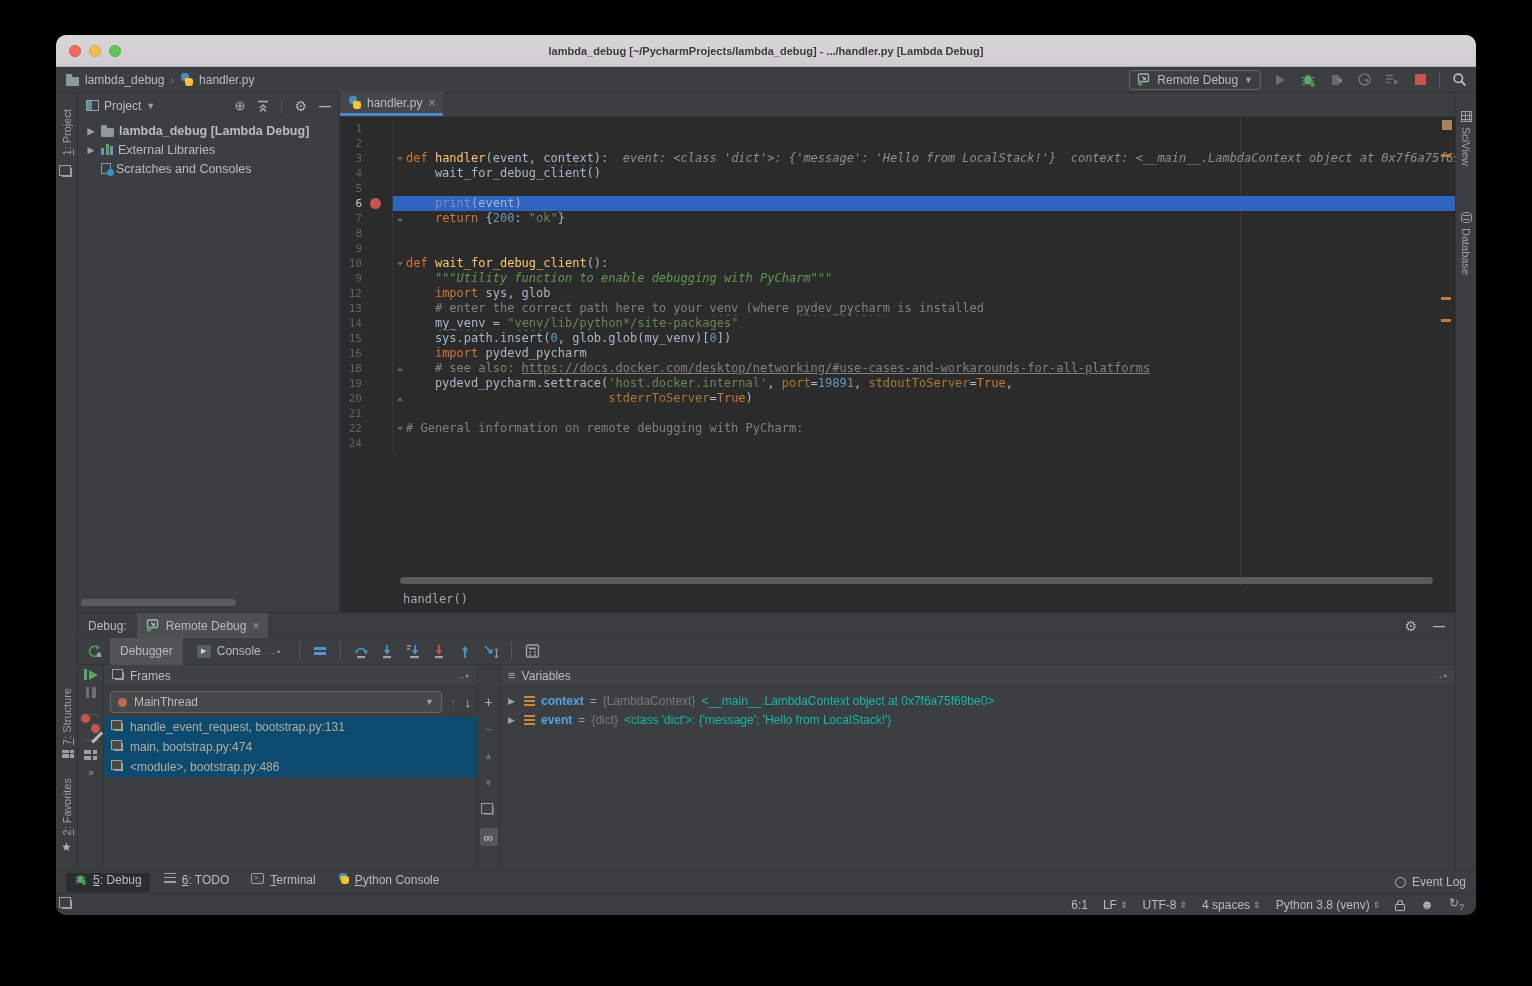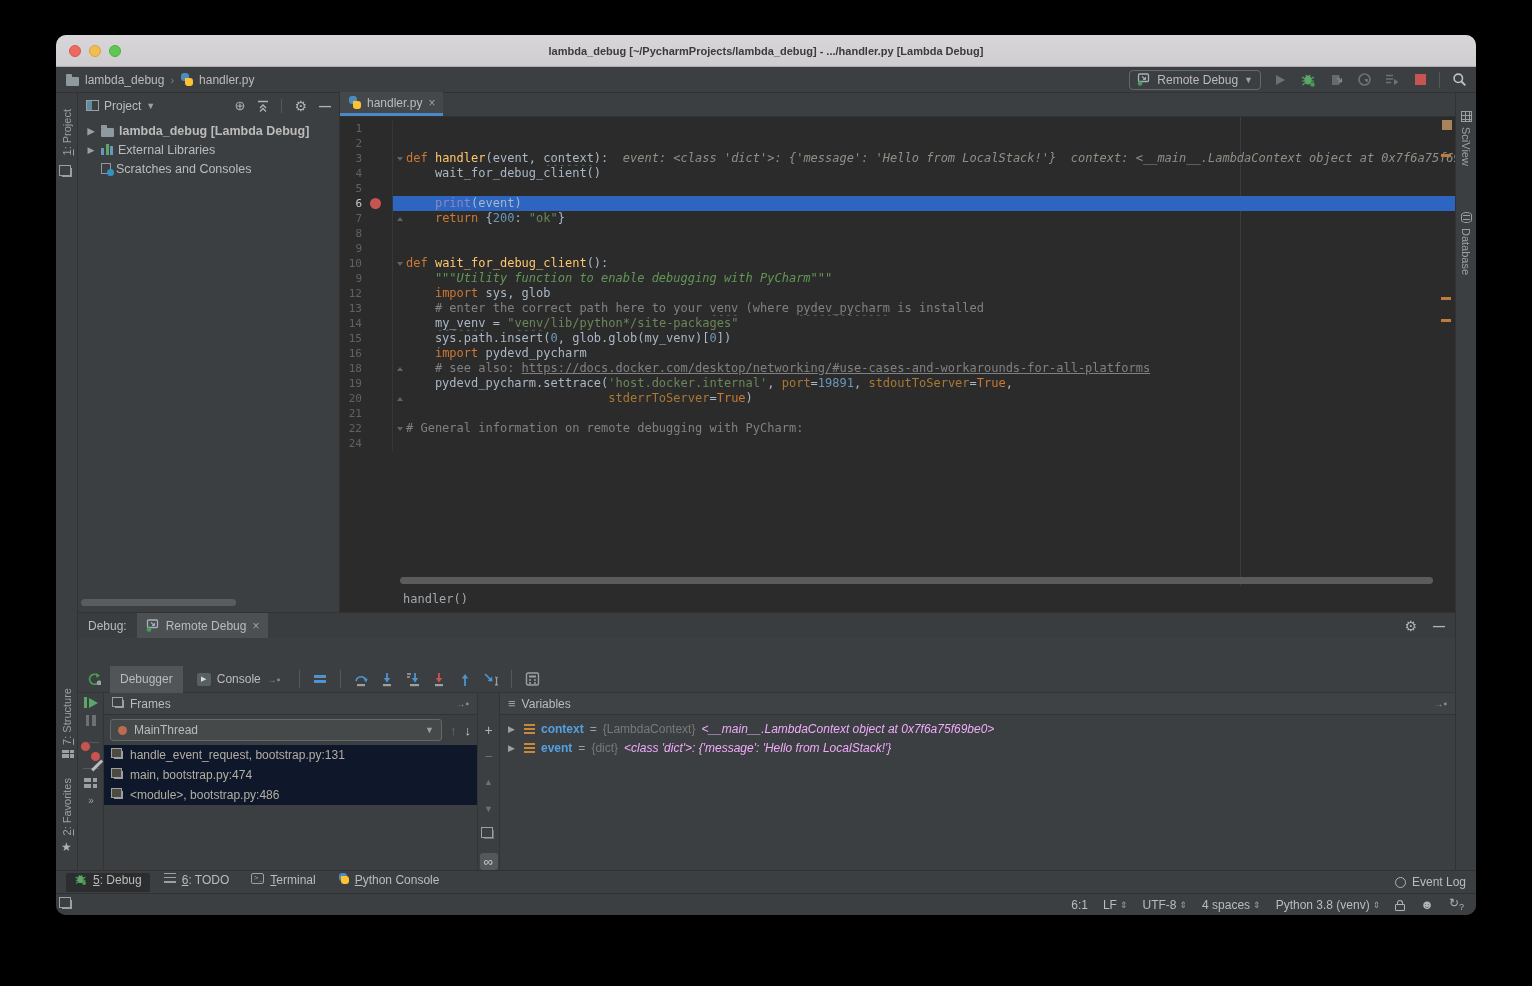--- a/index.html
+++ b/index.html
@@ -83,40 +83,40 @@
   .mark{position:absolute;right:1px;width:10px;height:3px;background:#be7b3b;}
   .ed-hscroll{position:absolute;left:60px;right:22px;bottom:2px;height:7px;border-radius:4px;background:#595b5d;}
   .crumb-bar{height:26px;flex:0 0 26px;background:#2b2b2b;display:flex;align-items:center;padding-left:63px;color:#a1a8ae;font-family:"DejaVu Sans Mono", monospace;font-size:12px;}
 
   
   .debug-panel{height:258px;flex:0 0 258px;background:#3c3f41;border-top:1px solid #323232;display:flex;flex-direction:column;}
   .dbg-header{height:25px;flex:0 0 25px;display:flex;align-items:center;padding:0 10px;color:#bbb;font-size:12px;gap:10px;background:#3a3d3f;}
   .dbg-tab{display:flex;align-items:center;gap:6px;background:#4c5053;height:25px;padding:0 9px;}
   .dbg-tab .close{color:#9da0a2;}
   .dbg-header-right{margin-left:auto;display:flex;gap:16px;color:#afb3b5;align-items:center;}
-  .dbg-toolbar{height:27px;flex:0 0 27px;display:flex;align-items:center;border-bottom:1px solid #323537;padding:0 6px;gap:4px;color:#bbb;font-size:12px;margin-top:28px;}
+  .dbg-toolbar{height:27px;flex:0 0 27px;display:flex;align-items:center;border-bottom:1px solid #323537;padding:0 6px;gap:4px;color:#bbb;font-size:12px;}
   .dt-tab{display:flex;align-items:center;gap:6px;height:27px;padding:0 10px;}
   .dt-tab.active{background:#515557;}
   .dt-sep{width:1px;height:18px;background:#55595b;margin:0 5px;}
   .step-btn{width:22px;height:22px;display:flex;align-items:center;justify-content:center;}
   .dbg-content{flex:1 1 auto;display:flex;min-height:0;}
   .dbg-strip{width:26px;flex:0 0 26px;border-right:1px solid #323537;display:flex;flex-direction:column;align-items:center;padding-top:4px;gap:7px;}
   .strip-div{width:16px;height:1px;background:#55595b;margin:2px 0;}
 
   .frames-col{width:374px;flex:0 0 374px;display:flex;flex-direction:column;border-right:1px solid #323537;min-height:0;}
   .subhead{height:22px;flex:0 0 22px;background:#3f4244;border-bottom:1px solid #313436;display:flex;align-items:center;gap:6px;padding:0 8px;color:#bbb;font-size:12px;}
   .subhead .float-ic{margin-left:auto;color:#8a8d8f;font-size:10px;}
   .thread-row{height:30px;flex:0 0 30px;display:flex;align-items:center;padding:0 6px;gap:8px;}
   .thread-select{flex:1;height:22px;background:#45494a;border:1px solid #646869;border-radius:3px;display:flex;align-items:center;gap:7px;padding:0 7px;color:#bbb;font-size:12px;}
   .thread-dot{width:9px;height:9px;border-radius:50%;background:#be6a50;}
   .thread-select .carat{margin-left:auto;font-size:9px;color:#9da0a2;}
   .th-arrow{font-size:13px;}
   .frame-list{flex:1;overflow:hidden;}
   .frame-row{height:20px;display:flex;align-items:center;gap:7px;padding:0 7px;font-size:12px;color:#b2aea2;white-space:nowrap;}
-  .frame-row.lib{background:#0f172a;}
+  .frame-row.lib{background:#0c4a6e;}
   .frame-row.sel{background:#2f65ca;color:#fff;font-weight:bold;}
   .icon-frames{position:relative;width:9px;height:8px;border:1.5px solid #9da0a2;margin-left:3px;}
   .icon-frames::before{content:"";position:absolute;left:-4px;top:-4px;width:9px;height:8px;border:1.5px solid #9da0a2;background:#3c3f41;}
   .frame-row.sel .icon-frames, .frame-row.sel .icon-frames::before{border-color:#fff;}
   .frame-row.sel .icon-frames::before{background:#2f65ca;}
   .frame-row.lib .icon-frames::before{background:#4c4a41;}
 
   .watch-strip{width:22px;flex:0 0 22px;border-right:1px solid #323537;display:flex;flex-direction:column;align-items:center;padding-top:28px;gap:9px;color:#afb3b5;}
   .ws-btn{width:18px;height:18px;display:flex;align-items:center;justify-content:center;font-size:14px;}
   .ws-btn.dim{color:#6e7173;}
@@ -124,21 +124,21 @@
 
   .vars-col{flex:1 1 auto;display:flex;flex-direction:column;min-width:0;}
   .var-list{padding-top:4px;}
   .var-row{height:19px;display:flex;align-items:center;gap:6px;padding:0 8px;font-size:12px;white-space:nowrap;}
   .var-arrow{color:#9da0a2;font-size:9px;width:10px;}
   .icon-varbars{width:11px;height:10px;display:flex;flex-direction:column;justify-content:space-between;}
   .icon-varbars i{display:block;height:2px;background:#c8883a;}
   .var-name{color:#53a1e0;font-weight:bold;}
   .var-eq{color:#9da0a2;}
   .var-type{color:#787878;}
-  .var-val{color:#f0abfc;font-style:italic;}
+  .var-val{color:#14b8a6;}
 
   
   .tool-tabs-bar{height:23px;flex:0 0 23px;background:#3c3f41;border-top:1px solid #323232;display:flex;align-items:center;padding:0 10px;color:#bbb;font-size:12px;gap:6px;}
   .tw-tab{display:flex;align-items:flex-start;gap:6px;height:19px;padding:0 8px;border-radius:2px;}
   .tw-tab.active{background:#2b2d2e;}
   .tw-tab u{text-decoration:underline;}
   .eventlog{margin-left:auto;display:flex;align-items:center;gap:6px;}
   .icon-balloon{width:11px;height:11px;border:1.5px solid #afb3b5;border-radius:50%;}
 
   .status-bar{height:22px;flex:0 0 22px;background:#3c3f41;border-top:1px solid #303334;display:flex;align-items:center;padding:0 12px 0 6px;color:#bbb;font-size:12px;gap:15px;}

